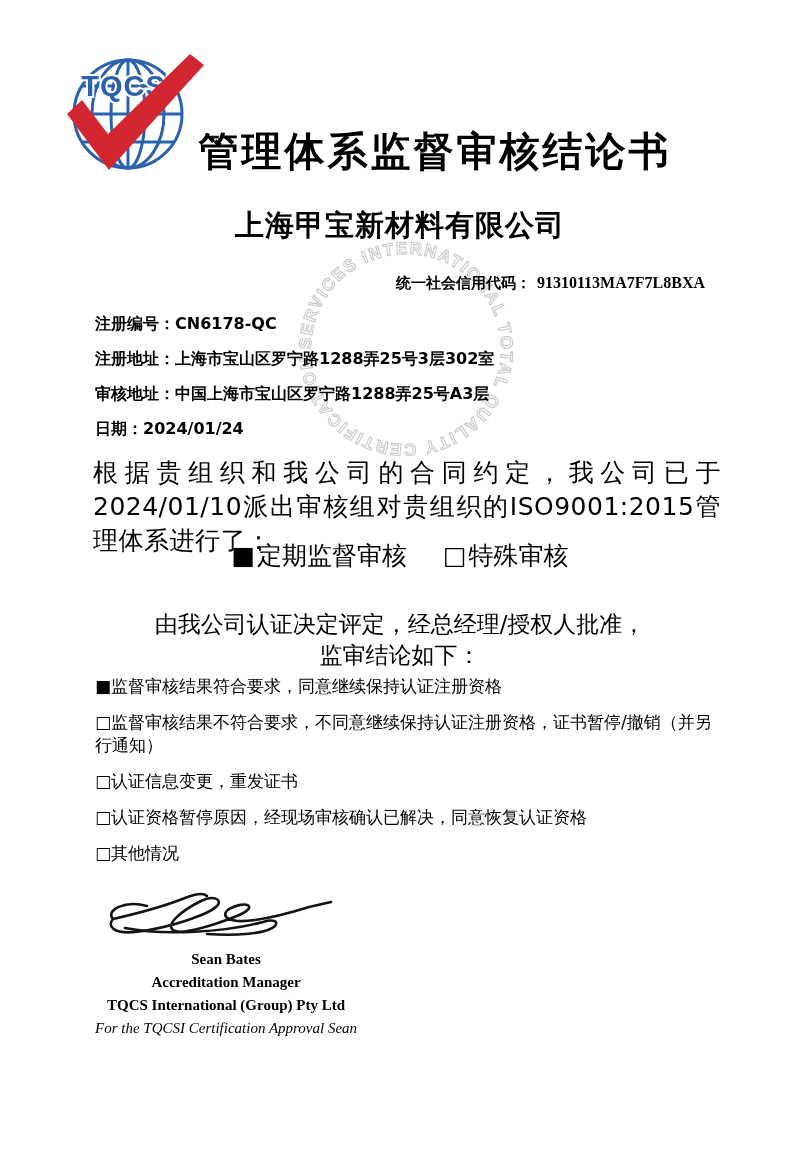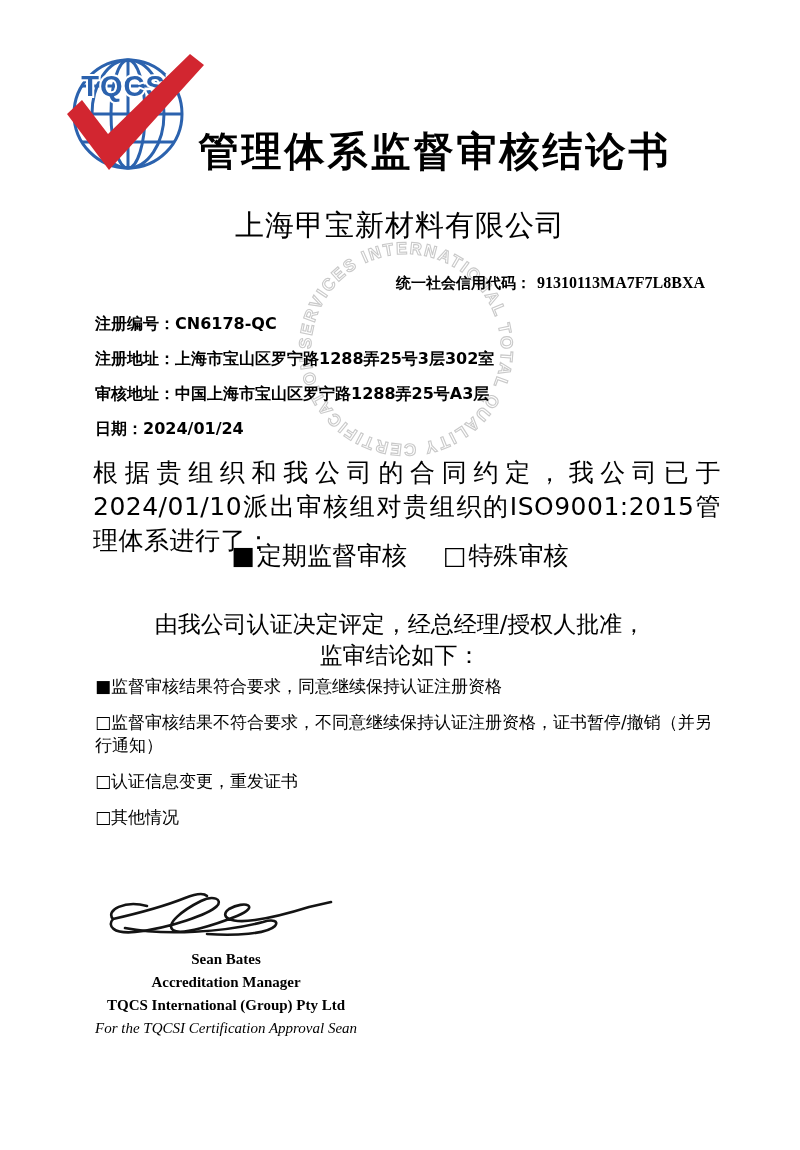--- a/index.html
+++ b/index.html
@@ -33,21 +33,21 @@
   .layer { position: absolute; left: 0; top: 0; width: 800px; height: 1150px; z-index: 1; }
 
   
   .doc-title {
     position: absolute; left: 130px; right: 60px; top: 124px;
     text-align: center; font-size: 40px; font-weight: bold; letter-spacing: 3px;
     white-space: nowrap;
   }
   .company-name {
     position: absolute; left: 0; right: 0; top: 206px;
-    text-align: center; font-size: 29px; font-weight: normal; letter-spacing: 1px;
+    text-align: center; font-size: 29px; font-weight: bold; letter-spacing: 1px;
   }
 
   
   .credit-line {
     position: absolute; top: 274px; right: 95px;
     font-size: 15px; font-weight: bold;
   }
   .credit-line .value { margin-left: 6px; font-family: "Liberation Serif", serif; font-size: 16px; }
 
   
@@ -157,20 +157,21 @@
 
     <div class="approval">
       <div>由我公司认证决定评定，经总经理/授权人批准，</div>
       <div>监审结论如下：</div>
     </div>
 
     <div class="conclusions">
       <div class="conclusion-item"><span>■</span><span>监督审核结果符合要求，同意继续保持认证注册资格</span></div>
       <div class="conclusion-item"><span>□</span><span>监督审核结果不符合要求，不同意继续保持认证注册资格，证书暂停/撤销（并另行通知）</span></div>
       <div class="conclusion-item"><span>□</span><span>认证信息变更，重发证书</span></div>
+      <div class="conclusion-item"><span>□</span><span>认证资格暂停原因，经现场审核确认已解决，同意恢复认证资格</span></div>
       <div class="conclusion-item"><span>□</span><span>其他情况</span></div>
     </div>
 
     <svg class="signature" viewBox="0 0 245 72">
       <g fill="none" stroke="#141414" stroke-width="2.6" stroke-linecap="round" stroke-linejoin="round">
         <path d="M52 30 C 30 24, 10 34, 18 43 C 12 50, 18 58, 40 56 C 76 52, 114 38, 122 30 C 128 23, 118 19, 106 25 C 88 34, 70 48, 78 54 C 86 60, 122 48, 142 40 C 166 30, 150 24, 134 33 C 124 40, 134 48, 160 44 C 182 41, 198 36, 214 31 L 236 26"></path>
         <path d="M18 43 C 40 38, 70 30, 90 22 C 100 18, 108 16, 112 20"></path>
         <path d="M30 52 C 70 60, 130 56, 168 46 C 178 43, 184 45, 180 50 C 172 58, 140 60, 112 58"></path>
       </g>
     </svg>

